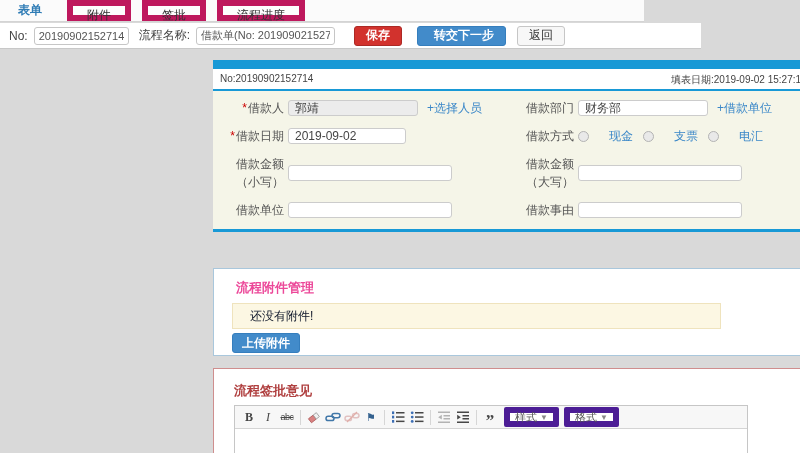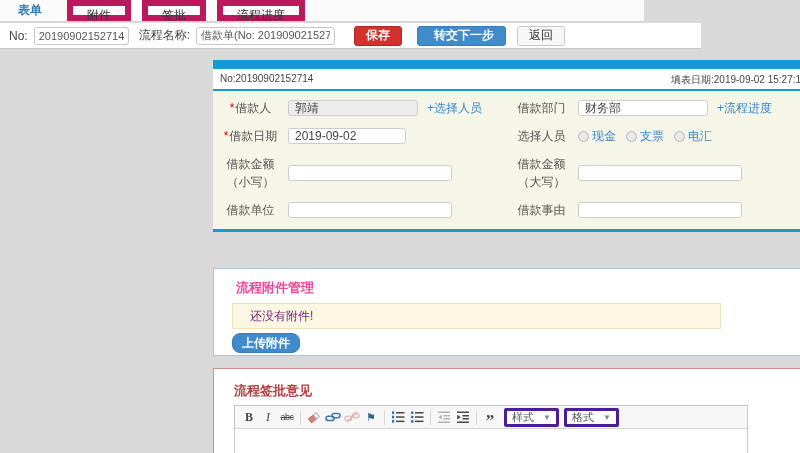--- a/index.html
+++ b/index.html
@@ -62,52 +62,52 @@
   .form-headrow { position: relative; height: 20px; font-size: 10px; color: #444; }
   .form-no { position: absolute; left: 7px; top: 4px; }
   .form-date { position: absolute; left: 458px; top: 4px; white-space: nowrap; }
   .form-divider { border-top: 2px solid #1899d6; }
   .form-body {
     background: #f5f5e8; padding: 3px 0 5px;
     border-bottom: 3px solid #1899d6;
   }
   .frow { display: grid; grid-template-columns: 75px 217px 73px 1fr;
     align-items: center; padding: 5px 0; }
-  .flabel { text-align: center; color: #555; font-size: 12px; line-height: 1.5; padding: 0 4px; }
+  .flabel { text-align: right; color: #555; font-size: 12px; line-height: 1.5; padding: 0 4px; }
   .req { color: #cc0000; margin-right: 1px; }
   .ffield { display: flex; align-items: center; }
   .f-inp {
     height: 16px; border: 1px solid #ccc; border-radius: 3px;
     background: #fff; font-size: 12px; color: #444; padding: 0 6px;
     font-family: "Liberation Sans", sans-serif;
   }
   .f-inp.ro { background: #ececec; }
   .w130 { width: 130px; }
   .w118 { width: 118px; }
   .w164 { width: 164px; }
   .flink { color: #3a87c8; margin-left: 9px; cursor: pointer; text-decoration: none; }
   .radios { display: flex; align-items: center; gap: 10px; }
-  .radio-item { display: flex; align-items: center; gap: 3px; cursor: pointer; }
+  .radio-item { display: flex; align-items: center; gap: 20px; cursor: pointer; }
   .radio-dot { width: 11px; height: 11px; border-radius: 50%;
     border: 1px solid #b3b3b3; background: #e9e9e9; display: inline-block; }
   .radio-text { color: #3a87c8; }
 
   
   .panel-attach {
     position: absolute; left: 213px; top: 268px; width: 640px; height: 88px;
     background: #fff; border: 1px solid #a9c7dc;
   }
   .attach-heading { position: absolute; left: 22px; top: 10px;
     font-size: 13px; font-weight: bold; color: #ec4899; }
   .attach-alert { position: absolute; left: 18px; top: 34px; width: 489px; height: 26px;
     background: #fcf7e3; border: 1px solid #efe3bd; line-height: 24px;
-    padding-left: 17px; font-size: 12px; color: #701a75; }
+    padding-left: 17px; font-size: 12px; color: #0f172a; }
   .btn-upload { position: absolute; left: 18px; top: 64px;
     background: #428bca; border: 1px solid #357ebd; color: #fff;
-    font-size: 12px; font-weight: bold; border-radius: 8px; height: 20px;
+    font-size: 12px; font-weight: bold; border-radius: 3px; height: 20px;
     padding: 0 9px; cursor: pointer; font-family: "Liberation Sans", sans-serif; }
 
   
   .panel-approve {
     position: absolute; left: 213px; top: 368px; width: 640px; height: 120px;
     background: #fff; border: 1px solid #cf8e8e;
   }
   .approve-heading { position: absolute; left: 20px; top: 13px;
     font-size: 13px; font-weight: bold; color: #b04040; }
   .editor { position: absolute; left: 20px; top: 36px; width: 514px; height: 80px;
@@ -115,21 +115,21 @@
   .editor-toolbar { height: 23px; background: #f7f7f7; border-bottom: 1px solid #d4d4d4;
     display: flex; align-items: center; padding: 0 5px; gap: 1px; }
   .tb-btn { width: 18px; height: 18px; display: flex; align-items: center;
     justify-content: center; border-radius: 2px; cursor: pointer; color: #474747; }
   .tb-bold { font-weight: bold; font-family: "Liberation Serif", serif; font-size: 12px; }
   .tb-italic { font-style: italic; font-family: "Liberation Serif", serif; font-size: 12px; }
   .tb-strike { font-size: 9px; text-decoration: line-through; letter-spacing: -0.5px; }
   .tb-quote { font-family: "Liberation Serif", serif; font-size: 17px; font-weight: bold; padding-top: 7px; }
   .tb-flag { font-size: 11px; color: #35628f; }
   .tb-sep { width: 1px; height: 15px; background: #d6d6d6; margin: 0 3px; }
-  .tb-dd { width: 55px; height: 19px; border: 3px solid #4c1d95; background: #fff;
+  .tb-dd { width: 55px; height: 19px; border: 6px solid #4c1d95; background: #fff;
     display: flex; align-items: center; justify-content: space-between;
     padding: 4px 5px; border-radius: 2px; font-size: 11px; color: #555;
     margin-left: 4px; cursor: pointer; }
   .dd-caret { font-size: 8px; color: #888; }
   .disabled { opacity: 0.38; }
   .editor-content { height: 56px; background: #fff; }
 </style>
 </head>
 <body>
 
@@ -161,30 +161,30 @@
 
     <div class="frow">
       <div class="flabel"><span class="req">*</span><span>借款人</span></div>
       <div class="ffield">
         <input class="f-inp ro w130" readonly="" value="郭靖" style="">
         <a class="flink">+选择人员</a>
       </div>
       <div class="flabel">借款部门</div>
       <div class="ffield">
         <input class="f-inp w130" value="财务部" style="">
-        <a class="flink">+流程进度</a>
+        <a class="flink">+借款单位</a>
       </div>
     </div>
 
     <div class="frow">
       <div class="flabel"><span class="req">*</span><span>借款日期</span></div>
       <div class="ffield">
         <input class="f-inp w118" value="2019-09-02" style="">
       </div>
-      <div class="flabel">选择人员</div>
+      <div class="flabel">借款方式</div>
       <div class="ffield radios">
         <span class="radio-item">
             <span class="radio-dot"></span>
             <span class="radio-text">现金</span>
           </span>
         <span class="radio-item">
             <span class="radio-dot"></span>
             <span class="radio-text">支票</span>
           </span>
         <span class="radio-item">

